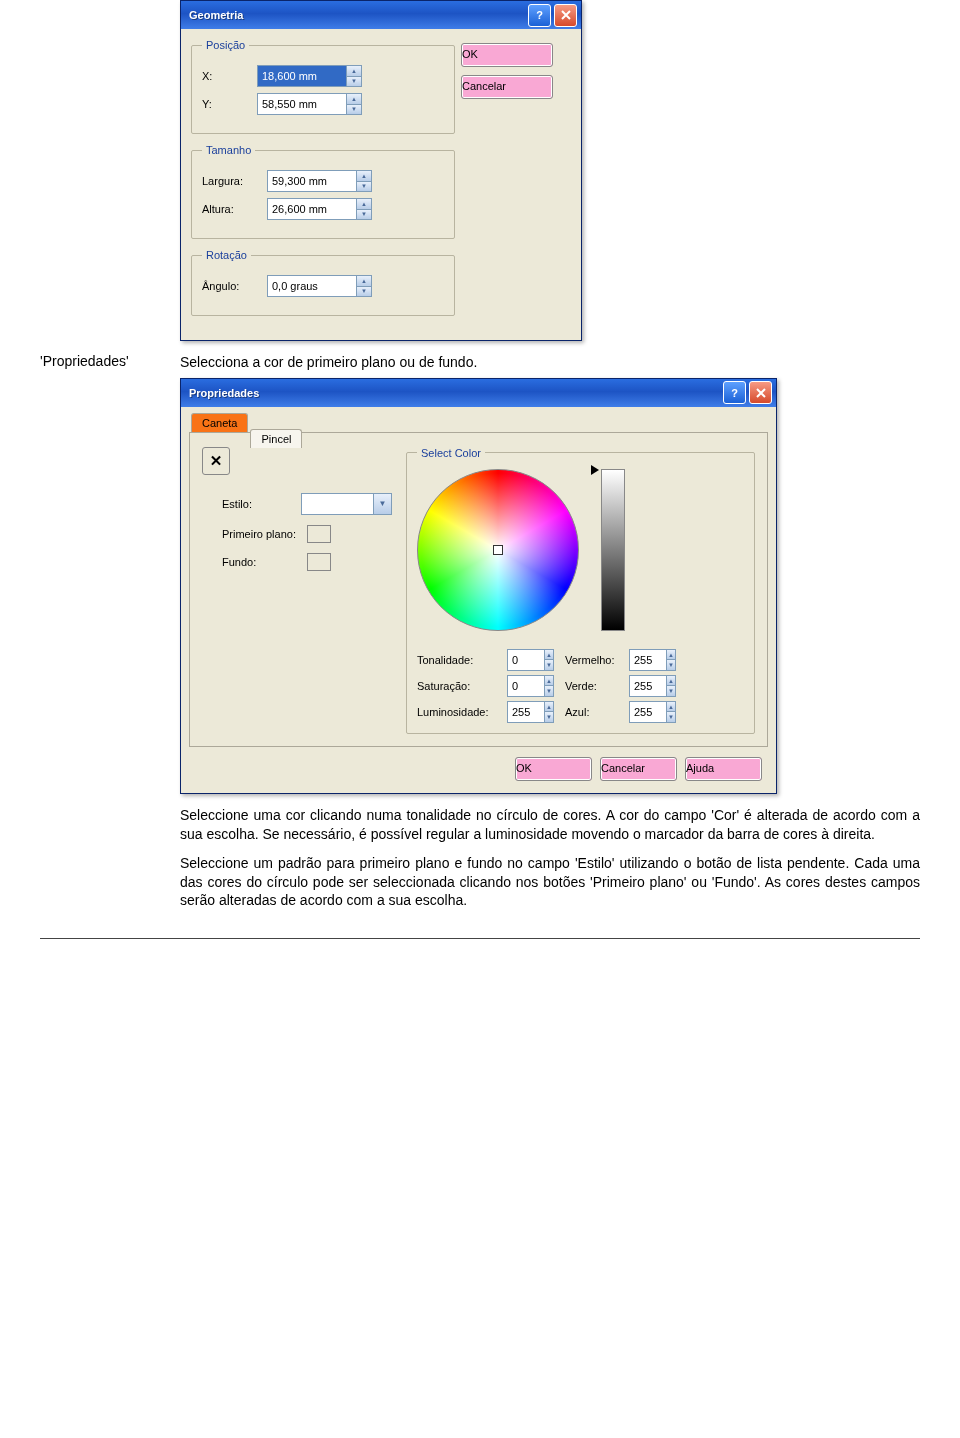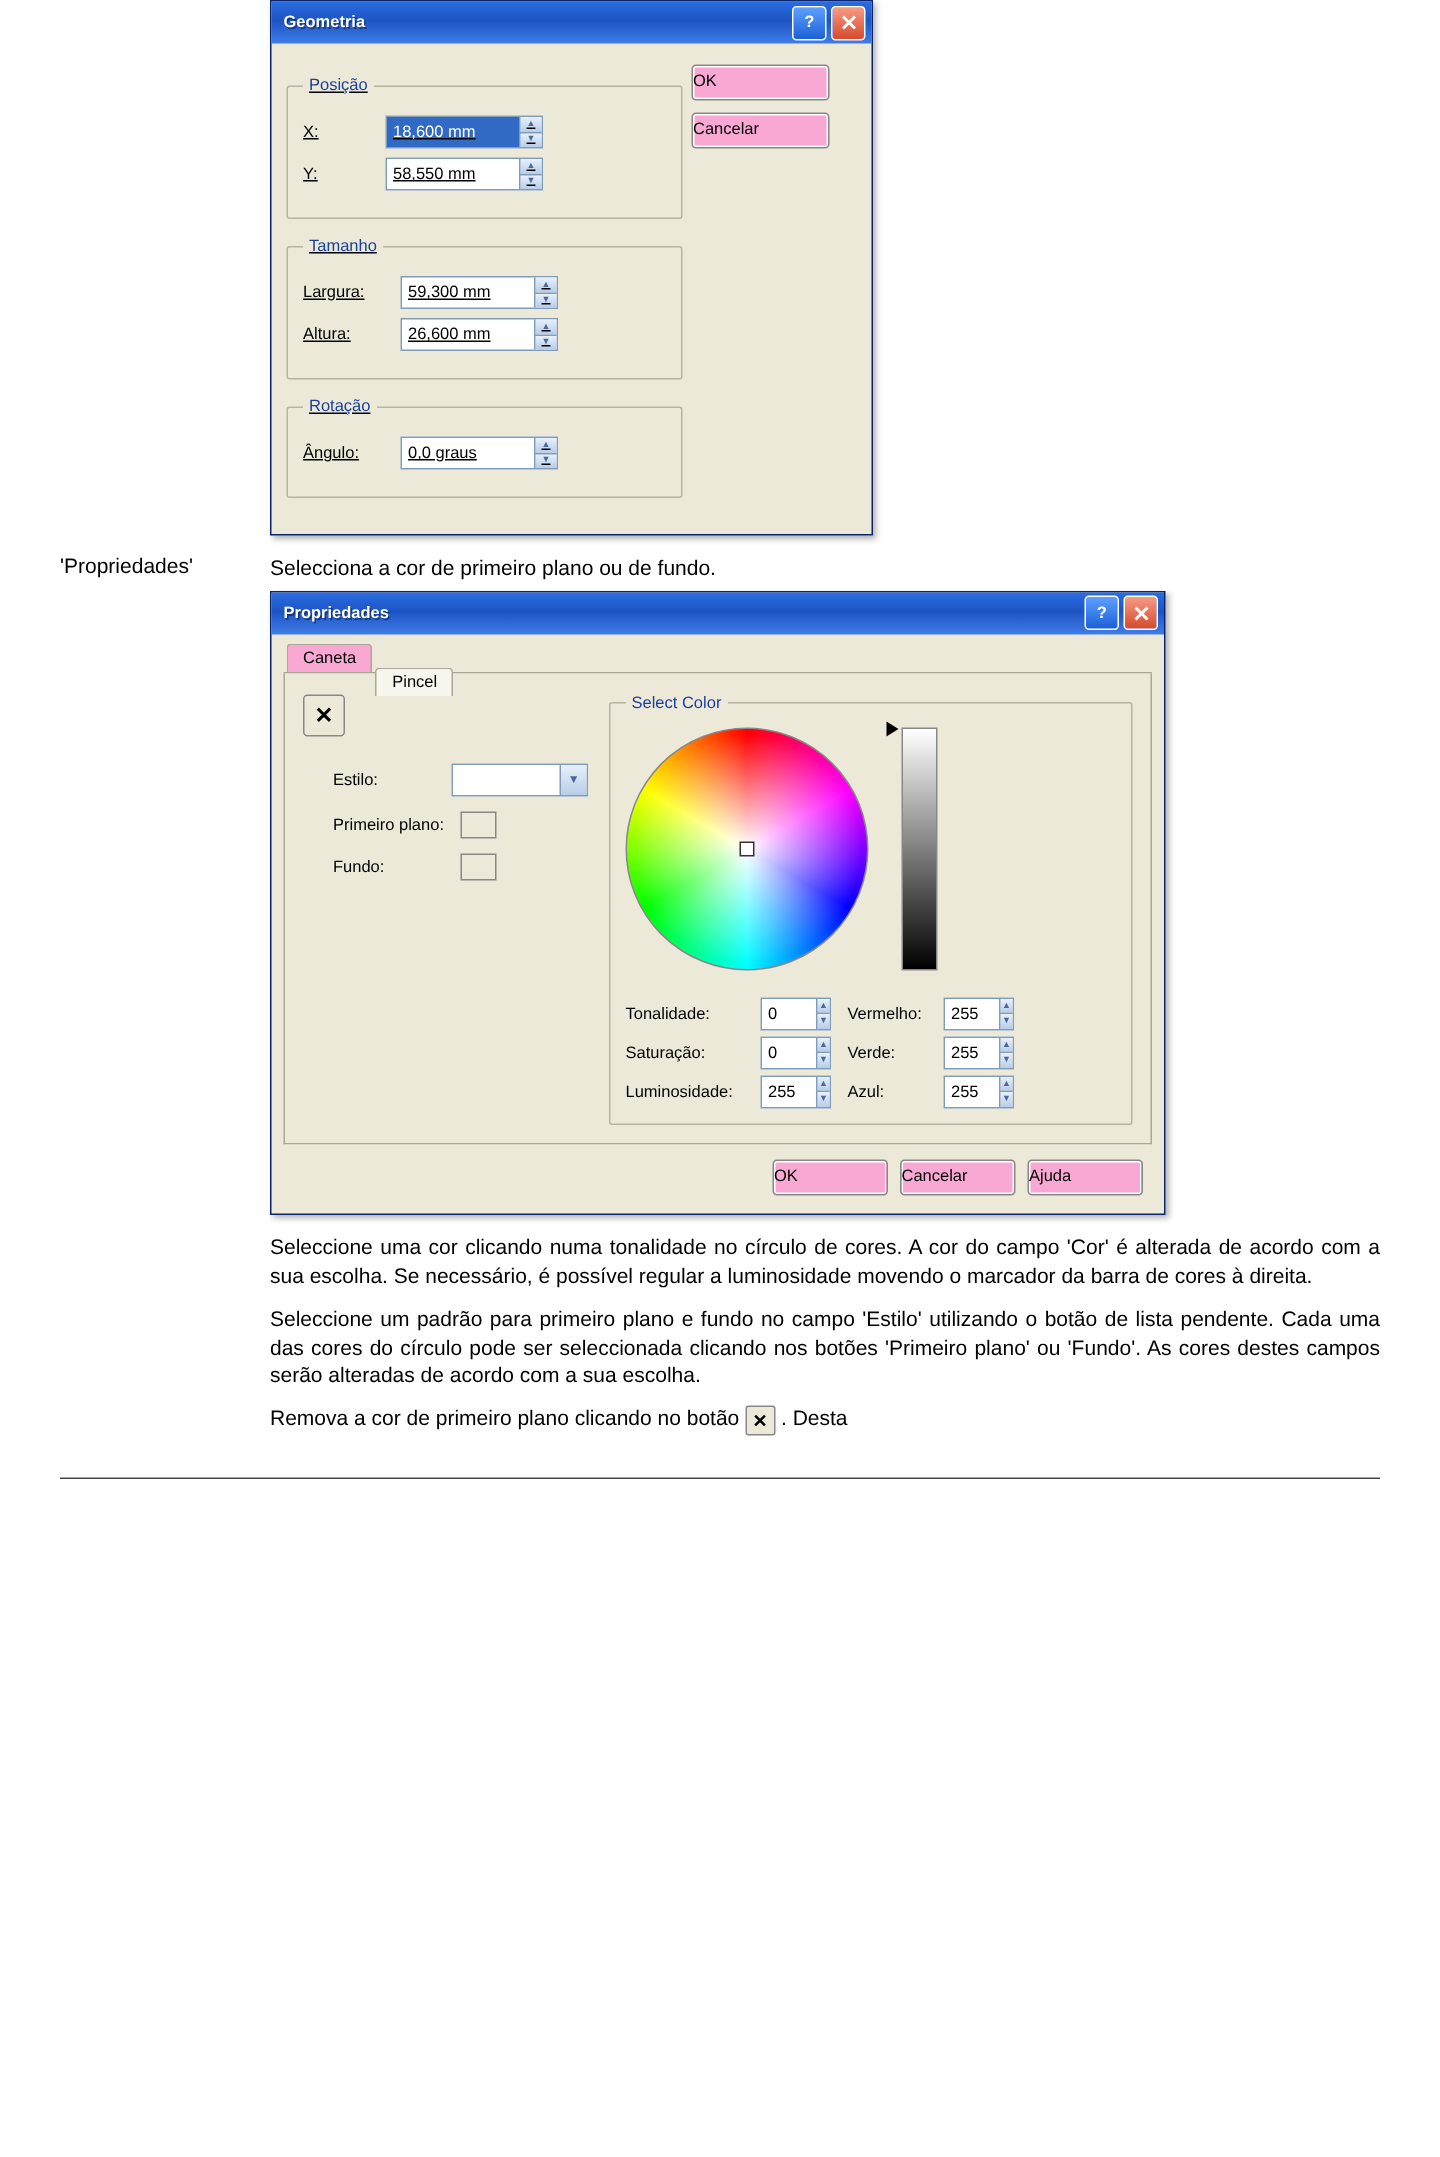--- a/index.html
+++ b/index.html
@@ -82,23 +82,22 @@
   .close-btn { background: linear-gradient(to bottom,#f79b84,#d64a2c); }
   .close-btn svg { width: 10px; height: 10px; }
 
   .win-body { padding: 10px 10px 14px 10px; display: flex; }
   .geom-left { flex: 1; }
   .geom-right { width: 110px; padding-top: 4px; }
 
   fieldset.group {
     border: 1px solid #B8B4A0;
     border-radius: 2px;
-    margin: 12px 6px 10px 0;
+    margin: 0 6px 10px 0;
     padding: 8px 10px 12px 10px;
-    text-decoration: underline;
   }
   fieldset.group > legend {
     color: #1a3f9c;
     padding: 0 4px;
     font-size: 11px;
   }
   .field-row {
     display: flex;
     align-items: center;
     margin: 6px 0;
@@ -158,21 +157,21 @@
   .tabs {
     display: flex;
     border-bottom: 1px solid #aca899;
     margin-bottom: 0;
     padding-left: 2px;
   }
   .tab {
     padding: 3px 10px;
     border: 1px solid #aca899;
     border-bottom: none;
-    background: #f9a8d4;
+    background: #f97316;
     margin-right: 2px;
     font-size: 11px;
     position: relative;
     border-radius: 3px 3px 0 0;
   }
   .tab.active {
     background: #f7f5ee;
     top: 16px;
     z-index: 2;
   }
@@ -525,21 +524,16 @@
           <div class="btn">OK</div>
           <div class="btn">Cancelar</div>
           <div class="btn">Ajuda</div>
         </div>
       </div>
     </div>
   </div>
 
   <div class="para">Seleccione uma cor clicando numa tonalidade no círculo de cores. A cor do campo 'Cor' é alterada de acordo com a sua escolha. Se necessário, é possível regular a luminosidade movendo o marcador da barra de cores à direita.</div>
   <div class="para">Seleccione um padrão para primeiro plano e fundo no campo 'Estilo' utilizando o botão de lista pendente. Cada uma das cores do círculo pode ser seleccionada clicando nos botões 'Primeiro plano' ou 'Fundo'. As cores destes campos serão alteradas de acordo com a sua escolha.</div>
-  <div class="para">
-    <span>Remova a cor de primeiro plano clicando no botão </span>
-    <span class="x-icon-inline">✕</span>
-    <span>. Desta</span>
-  </div>
 
   <hr class="hr-bottom">
 
 </div>
 
 </body></html>

